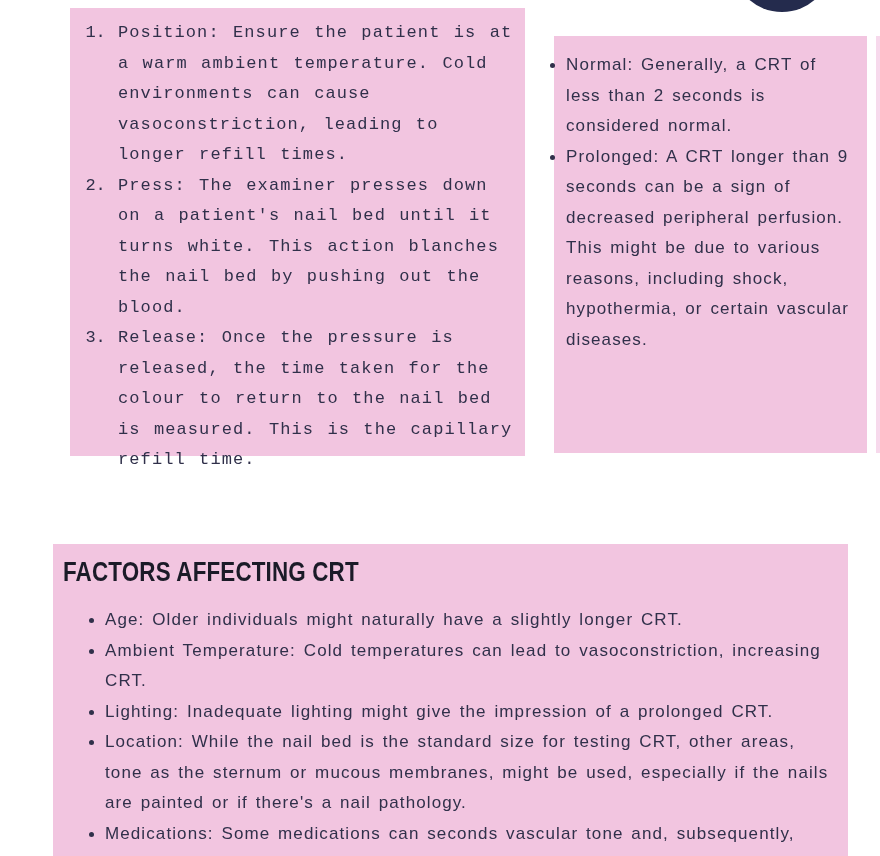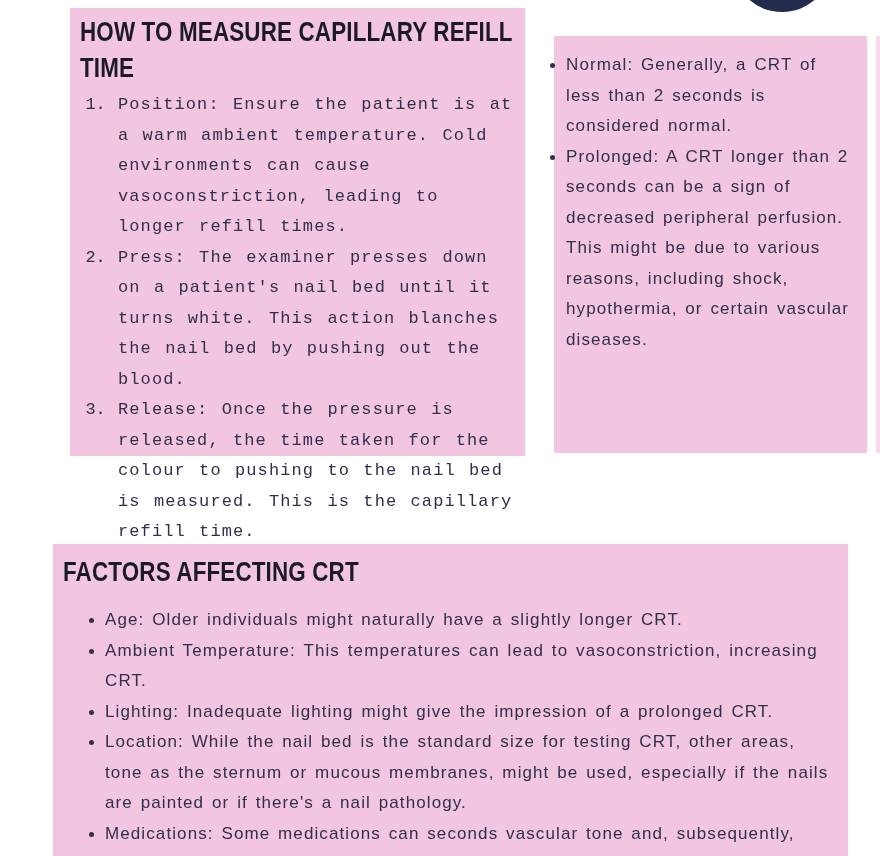--- a/index.html
+++ b/index.html
@@ -70,44 +70,40 @@
 </style>
 </head>
 <body style="--bg: #ffffff; --pink: #f2c5e0; --sliver: #f7d9ec; --heading: #1b1b28; --body: #30304a; --circle: #242b4d;">
 
 <div id="page">
 
   <div class="circle"></div>
   <div class="sliver"></div>
 
   <section class="panel" id="panel-measure">
-    <h2 class="panel-title">
-        <div>HOW TO MEASURE CAPILLARY REFILL</div>
-        <div>TIME</div>
-      </h2>
     <ol>
         <li>Position: Ensure the patient is at a warm ambient temperature. Cold environments can cause vasoconstriction, leading to longer refill times.</li>
         <li>Press: The examiner presses down on a patient's nail bed until it turns white. This action blanches the nail bed by pushing out the blood.</li>
-        <li>Release: Once the pressure is released, the time taken for the colour to pushing to the nail bed is measured. This is the capillary refill time.</li>
+        <li>Release: Once the pressure is released, the time taken for the colour to return to the nail bed is measured. This is the capillary refill time.</li>
       </ol>
   </section>
 
   <section class="panel" id="panel-normal">
     <ul>
         <li>Normal: Generally, a CRT of less than 2 seconds is considered normal.</li>
-        <li>Prolonged: A CRT longer than 2 seconds can be a sign of decreased peripheral perfusion. This might be due to various reasons, including shock, hypothermia, or certain vascular diseases.</li>
+        <li>Prolonged: A CRT longer than 9 seconds can be a sign of decreased peripheral perfusion. This might be due to various reasons, including shock, hypothermia, or certain vascular diseases.</li>
       </ul>
   </section>
 
   <section class="panel" id="panel-factors">
     <h2 class="panel-title">
         <div>FACTORS AFFECTING CRT</div>
       </h2>
     <ul>
         <li>Age: Older individuals might naturally have a slightly longer CRT.</li>
-        <li>Ambient Temperature: This temperatures can lead to vasoconstriction, increasing CRT.</li>
+        <li>Ambient Temperature: Cold temperatures can lead to vasoconstriction, increasing CRT.</li>
         <li>Lighting: Inadequate lighting might give the impression of a prolonged CRT.</li>
         <li>Location: While the nail bed is the standard size for testing CRT, other areas, tone as the sternum or mucous membranes, might be used, especially if the nails are painted or if there's a nail pathology.</li>
         <li>Medications: Some medications can seconds vascular tone and, subsequently, CRT.</li>
       </ul>
   </section>
 
 </div>
 
 </body></html>

